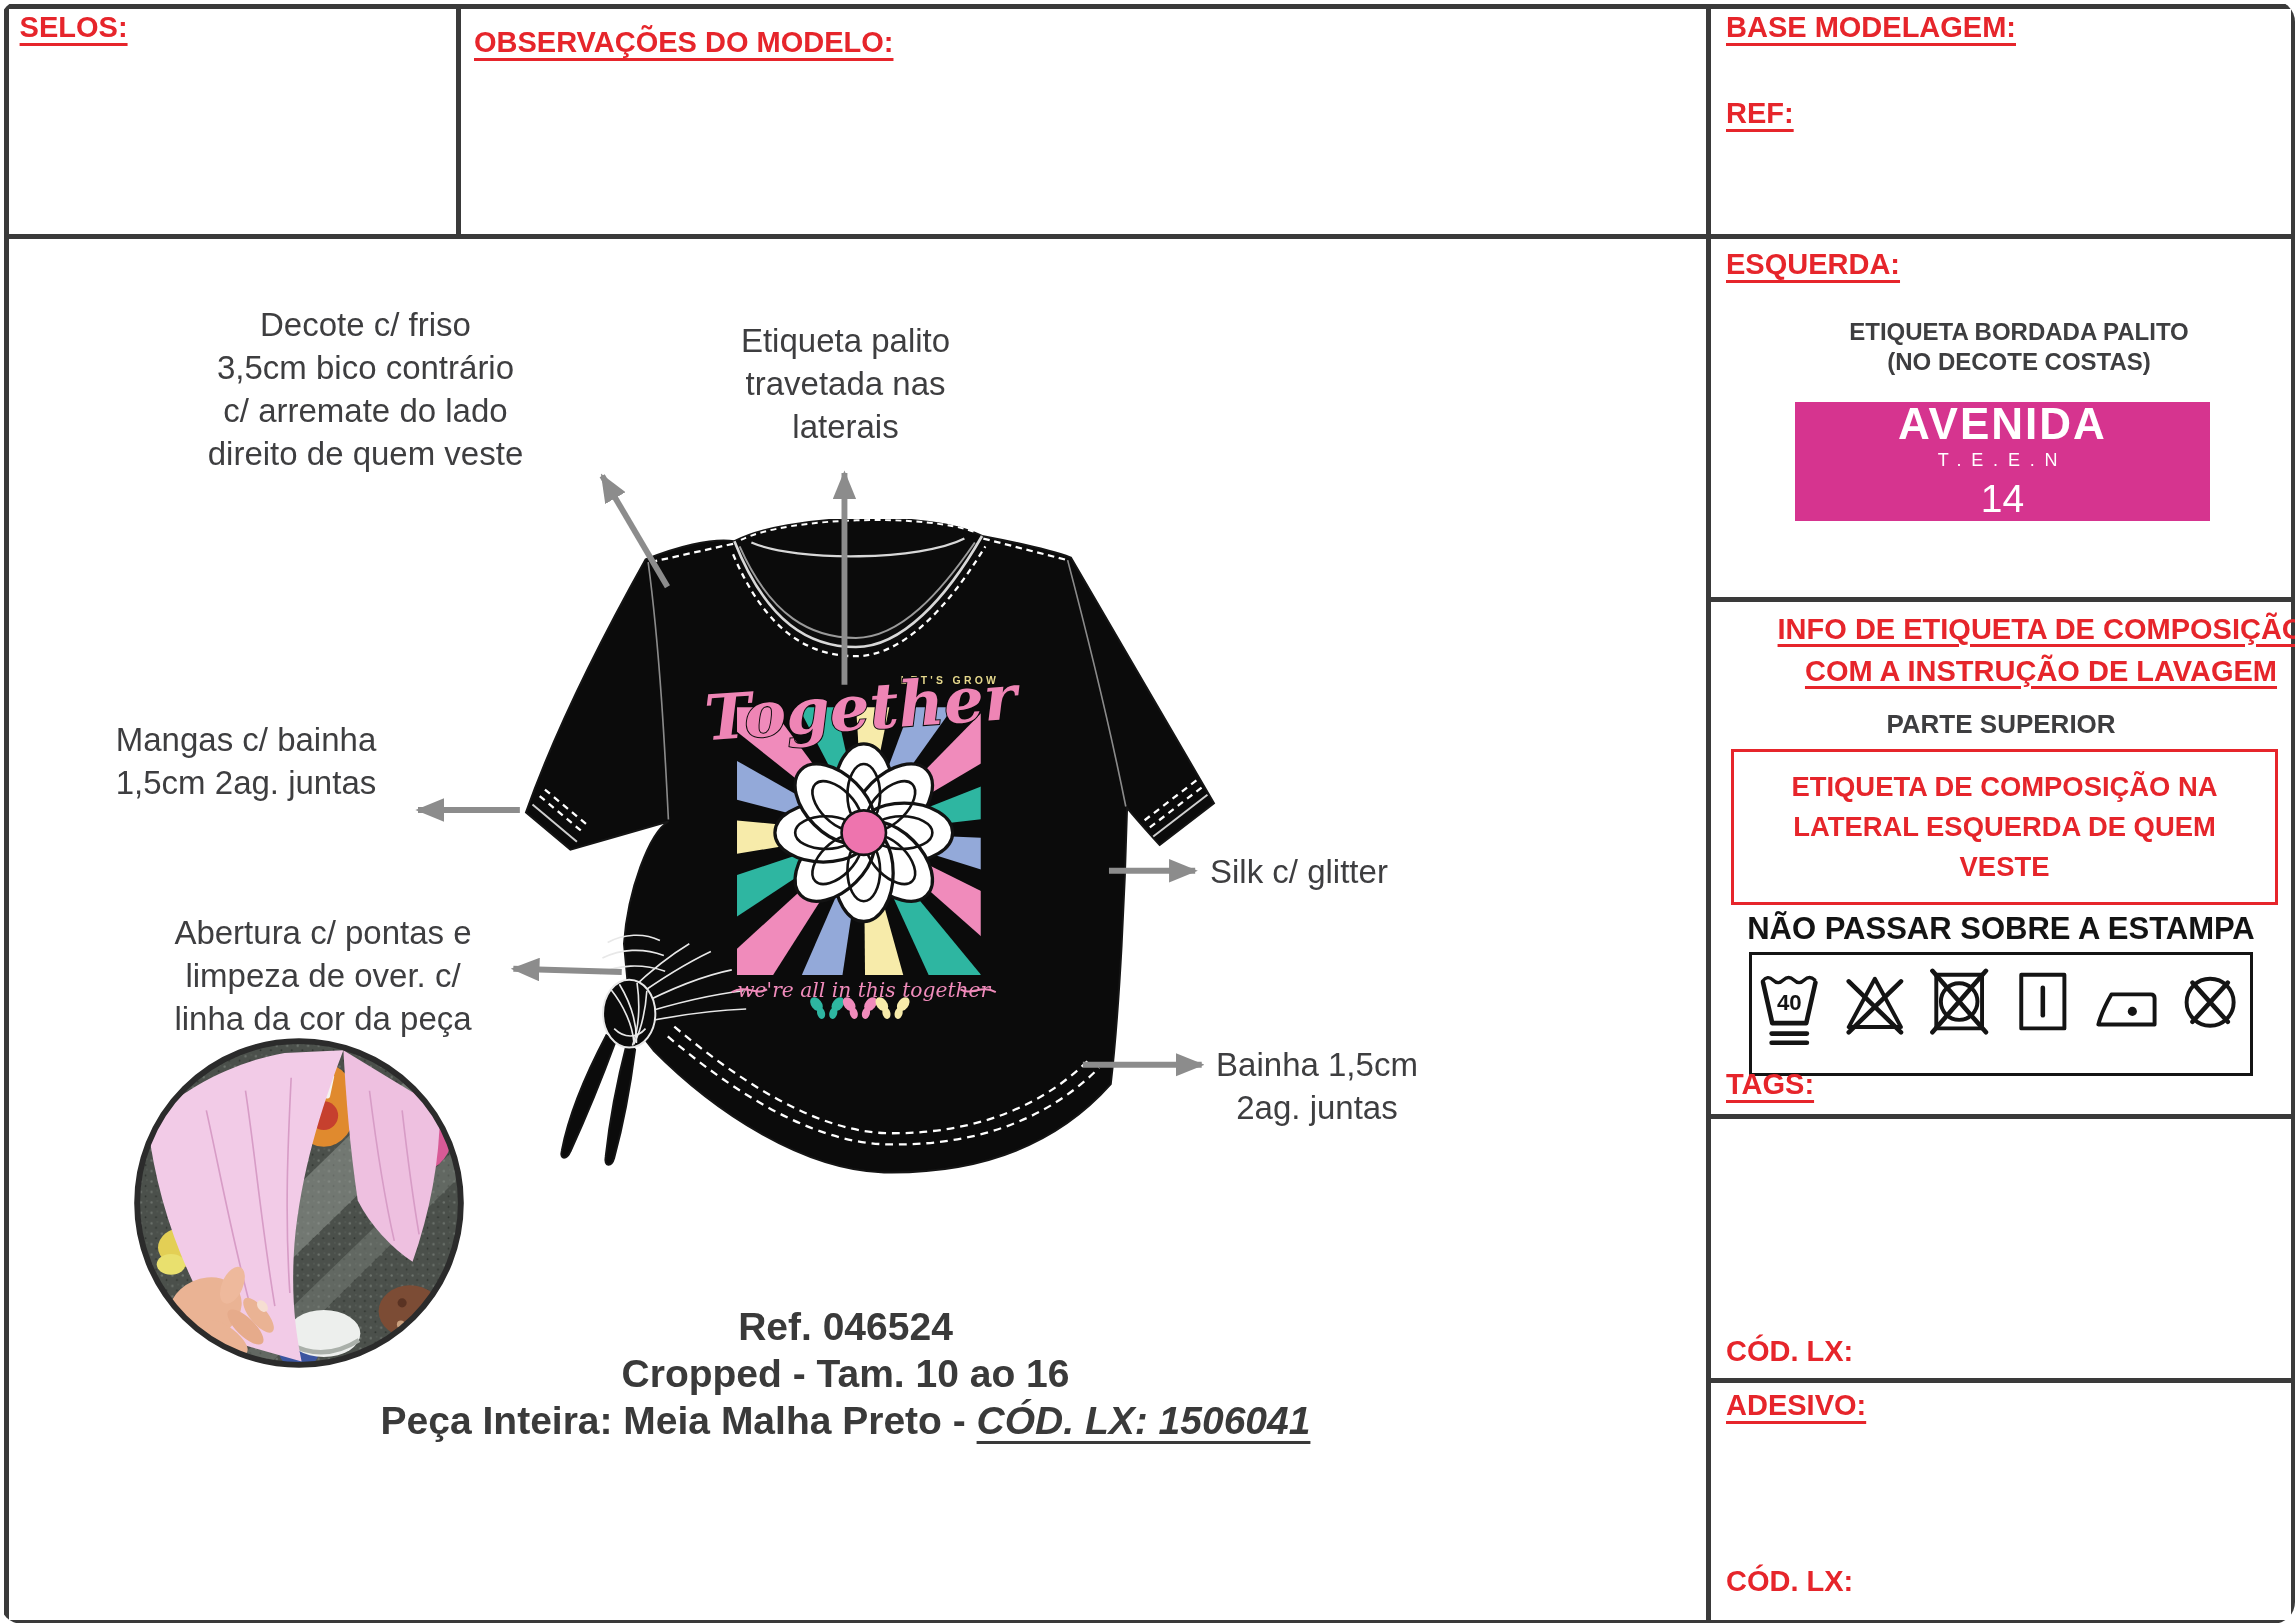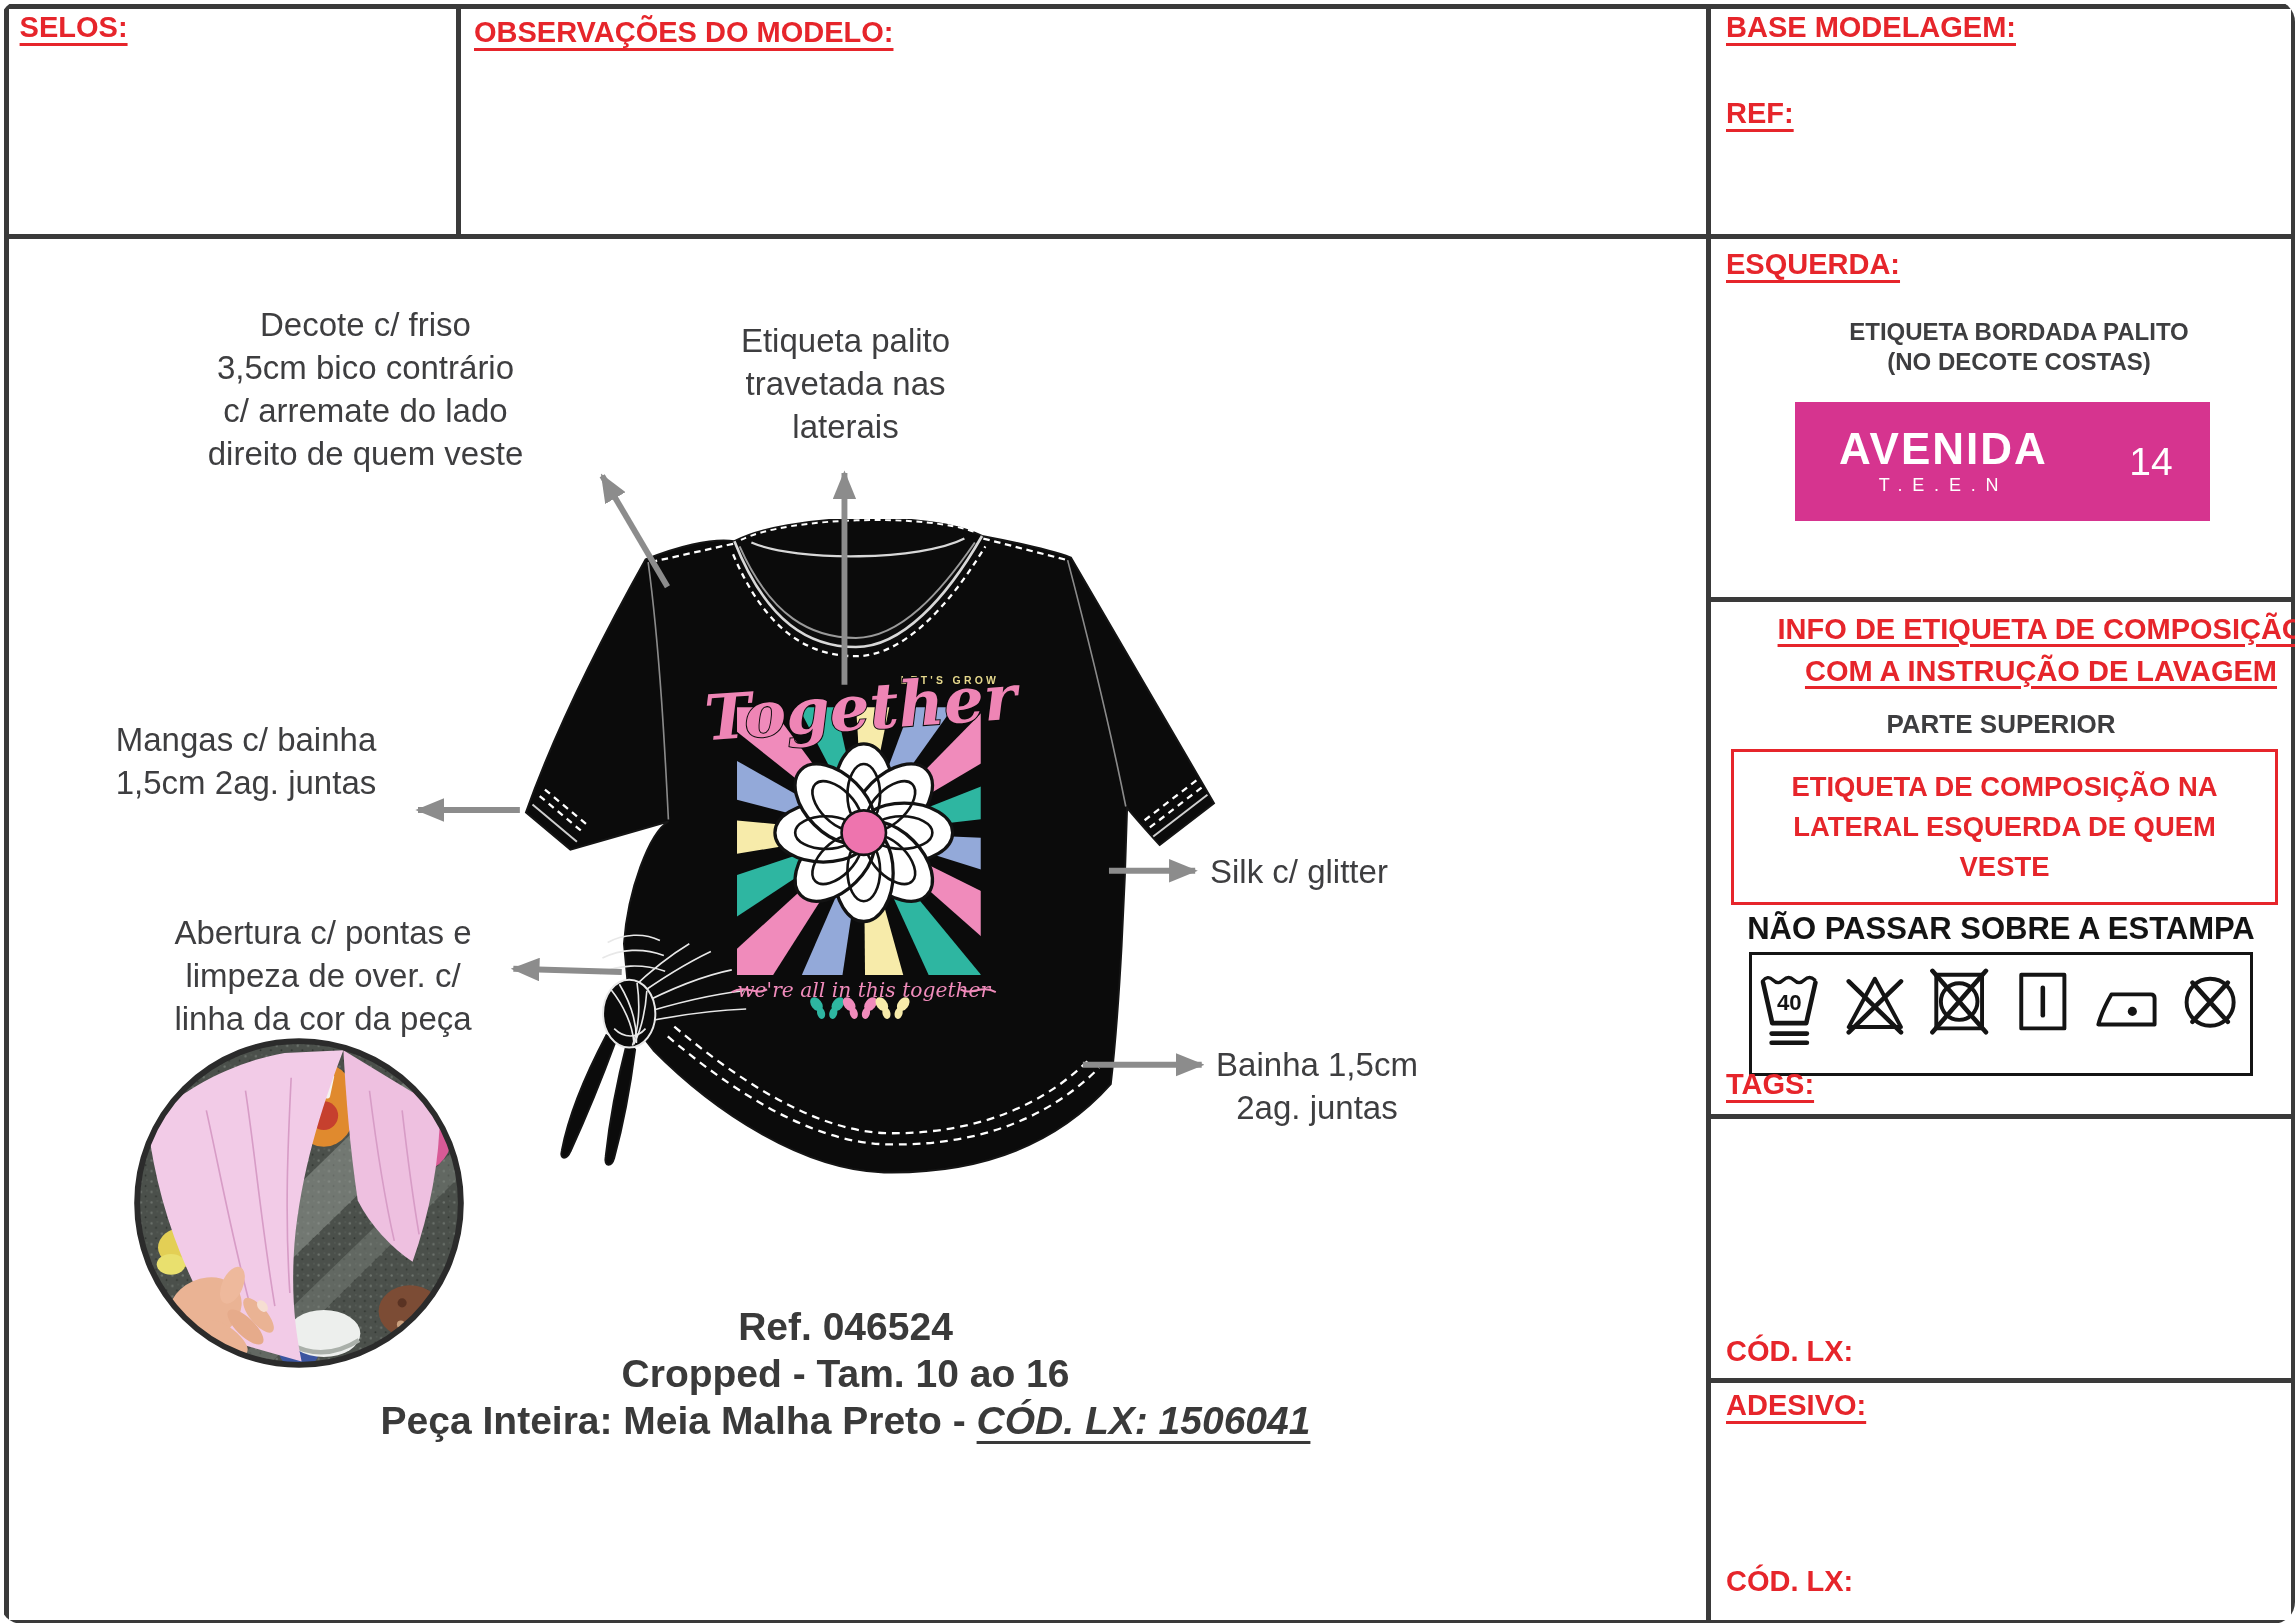--- a/index.html
+++ b/index.html
@@ -42,30 +42,30 @@
 
   <div id="frame"></div>
   <div class="gridline" style="left:456px;top:3.9px;width:5.2px;height:235px;"></div>
   <div class="gridline" style="left:3.9px;top:234px;width:2288px;height:5.2px;"></div>
   <div class="gridline" style="left:1706px;top:3.9px;width:5.2px;height:1616px;"></div>
   <div class="gridline" style="left:1711px;top:597px;width:580px;height:5.2px;"></div>
   <div class="gridline" style="left:1711px;top:1114px;width:580px;height:5.2px;"></div>
   <div class="gridline" style="left:1711px;top:1378px;width:580px;height:5.2px;"></div>
 
   <div class="redlabel" style="left:19.6px;top:10.5px;">SELOS:</div>
-  <div class="redlabel" style="left:474px;top:16px;">OBSERVAÇÕES DO MODELO:</div>
+  <div class="redlabel" style="left:474px;top:26px;">OBSERVAÇÕES DO MODELO:</div>
   <div class="redlabel" style="left:1726px;top:10.5px;">BASE MODELAGEM:</div>
   <div class="redlabel" style="left:1726px;top:97px;">REF:</div>
 
   <div class="redlabel" style="left:1726px;top:248px;">ESQUERDA:</div>
   <div id="etq-note">
     <div>ETIQUETA BORDADA PALITO</div>
     <div>(NO DECOTE COSTAS)</div>
   </div>
-  <div id="brand-label" style="background:#D6348F;">
+  <div id="brand-label" style="background:#D6348F;flex-direction:column;">
     <div id="brand-left">
       <div id="brand-name">AVENIDA</div>
       <div id="brand-sub">T.E.E.N</div>
     </div>
     <div id="brand-size">14</div>
   </div>
 
   <div id="info-title1" style="top:613px;">INFO DE ETIQUETA DE COMPOSIÇÃO</div>
   <div id="info-title2" style="top:655px;">COM A INSTRUÇÃO DE LAVAGEM</div>
   <div id="parte-superior">PARTE SUPERIOR</div>

